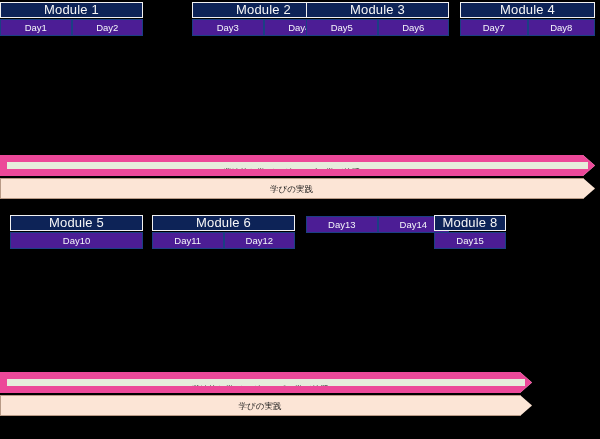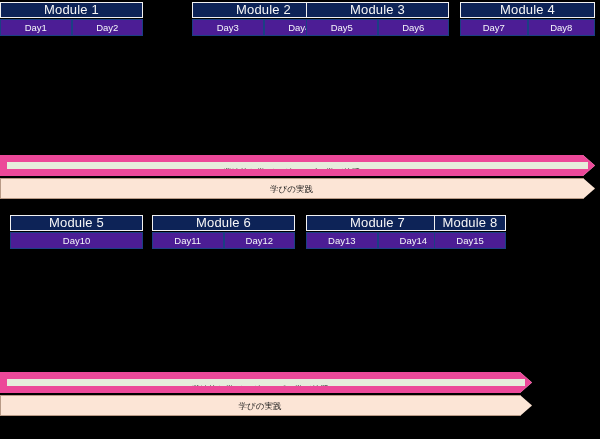--- a/index.html
+++ b/index.html
@@ -132,21 +132,20 @@
         </div>
       </div>
       <div class="module" style="left: 152px; top: 215px; width: 143px;">
         <div class="module-header">Module 6</div>
         <div class="module-days">
           <div class="day-cell">Day11</div>
           <div class="day-cell">Day12</div>
         </div>
       </div>
       <div class="module" style="left: 306px; top: 215px; width: 143px;">
-        <div class="module-header">Module 7</div>
         <div class="module-days">
           <div class="day-cell">Day13</div>
           <div class="day-cell">Day14</div>
         </div>
       </div>
       <div class="module" style="left: 434px; top: 215px; width: 72px; border-radius: 9px;">
         <div class="module-header">Module 8</div>
         <div class="module-days">
           <div class="day-cell">Day15</div>
         </div>

